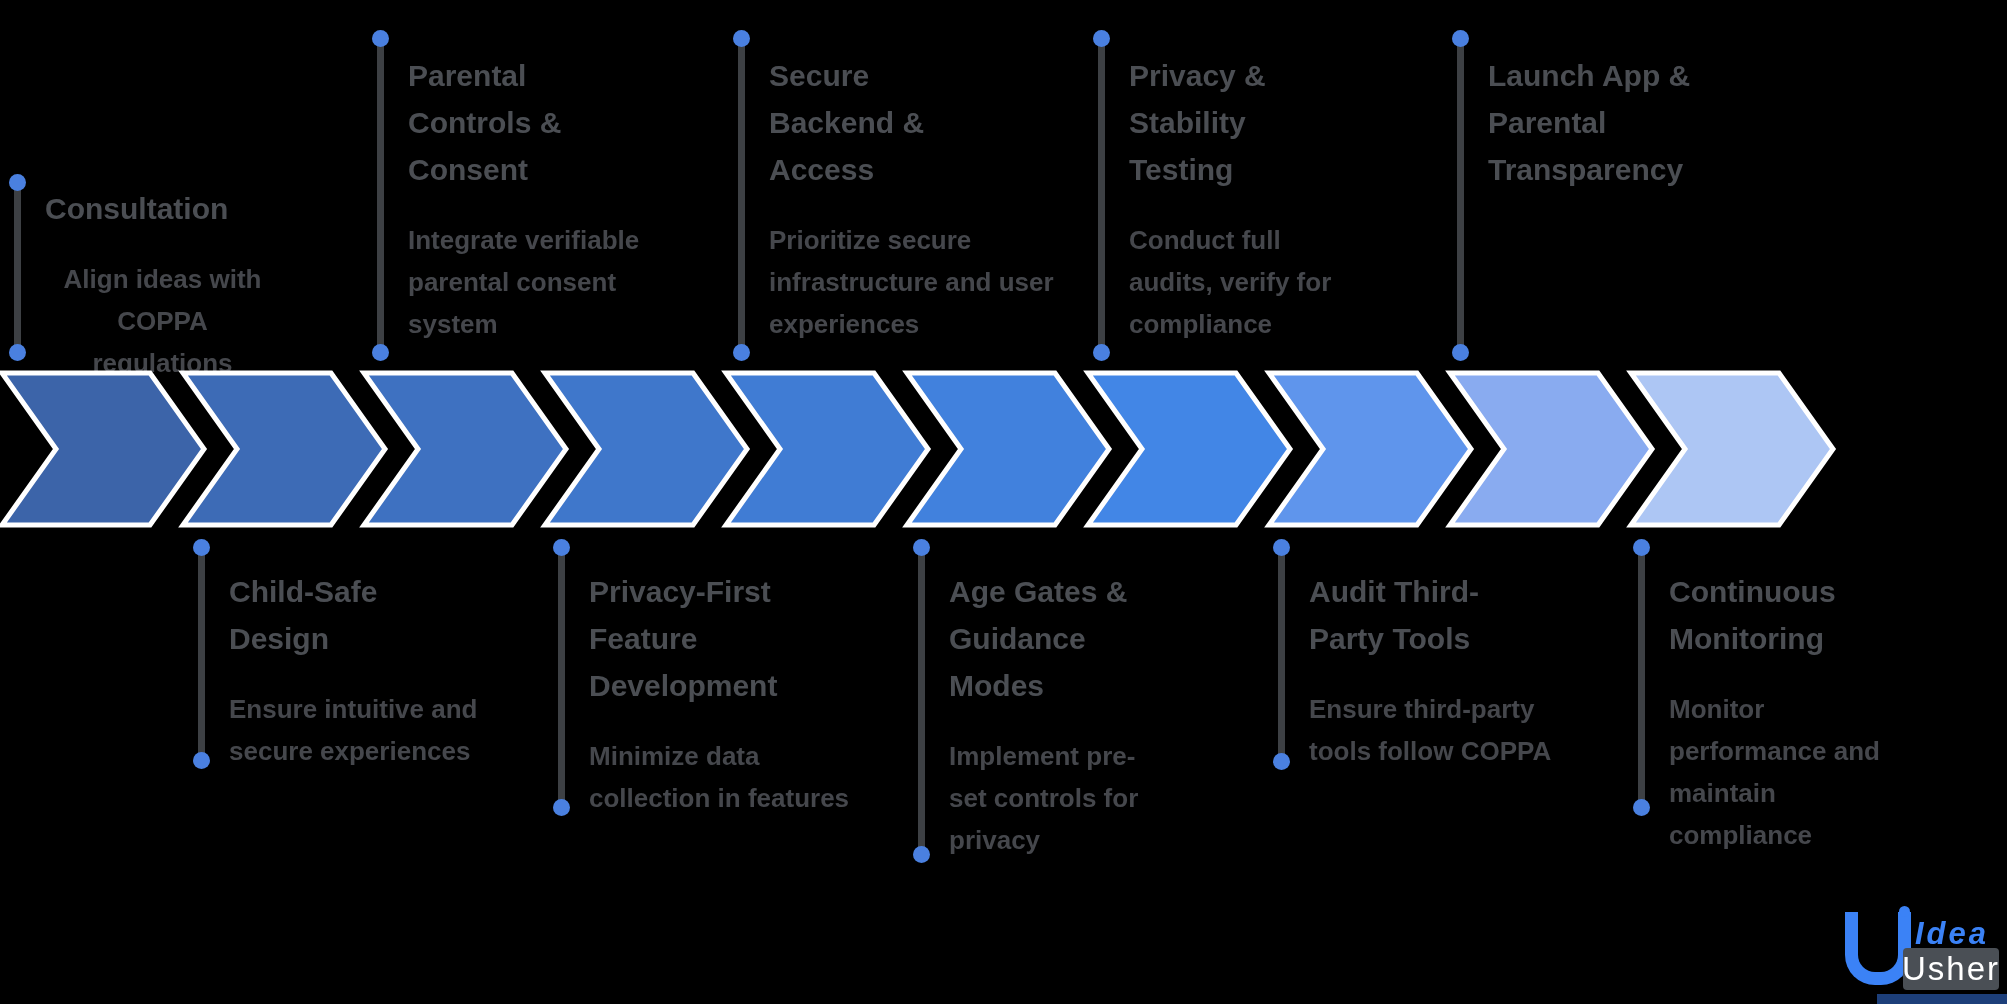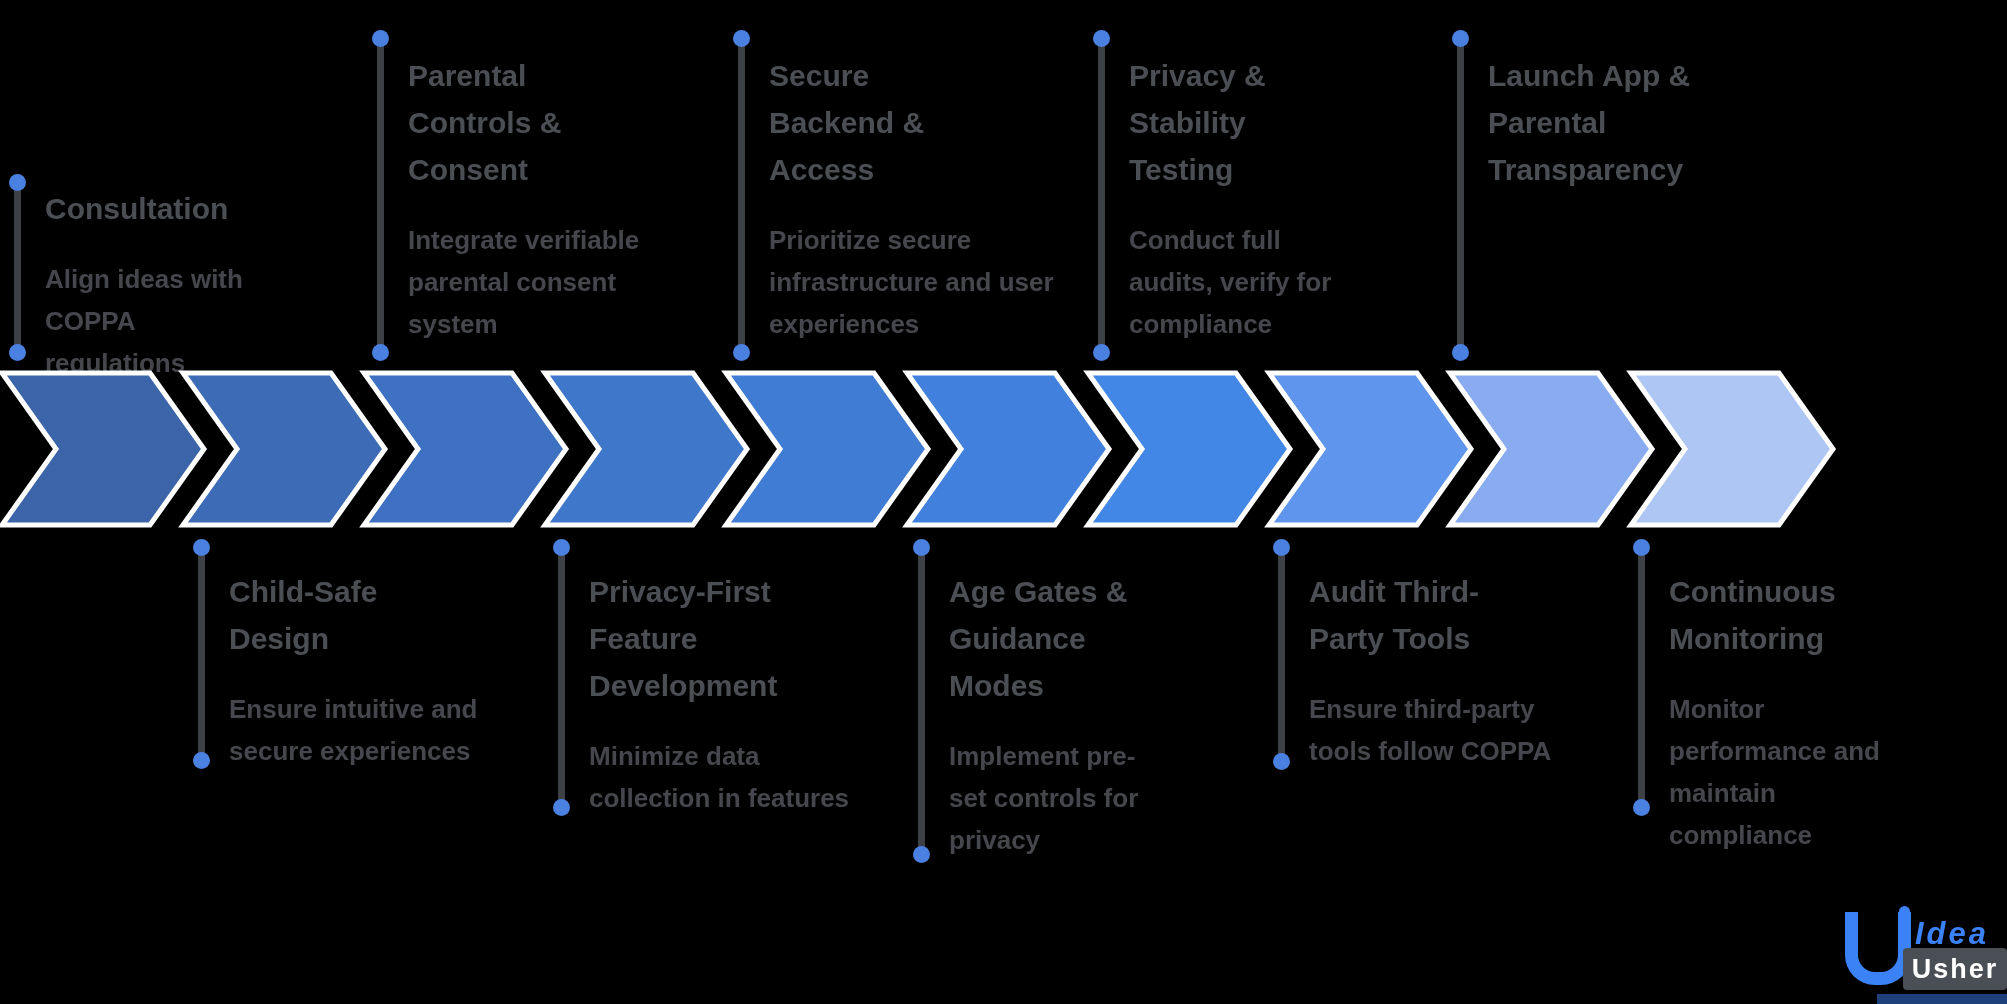--- a/index.html
+++ b/index.html
@@ -23,21 +23,21 @@
   .stage.top .vline{top:8px;height:314px;}
   .stage.top .dot-a{top:0;}
   .stage.top .dot-b{top:314px;}
   .stage.top .content{top:22px;}
   #t1{left:14px;} #t2{left:377px;padding-left:36px;} #t3{left:738px;} #t4{left:1098px;} #t5{left:1457px;}
   
   #t1 .vline{top:152px;height:170px;}
   #t1 .dot-a{top:144px;}
   #t1 .dot-b{top:314px;}
   #t1 .content{top:155px;}
-  #t1 .body{max-width:235px;}
+  #t1 .body{max-width:235px;text-align:center;}
   #t2 .body{max-width:255px;}
   #t3 .body{max-width:300px;}
   #t4 .body{max-width:220px;}
   #t5 .body{max-width:210px;}
 
   
   .stage.bottom{top:540px;height:340px;}
   .stage.bottom .vline{top:7px;}
   .stage.bottom .dot-a{top:-1px;}
   .stage.bottom .content{top:28px;}
@@ -56,22 +56,22 @@
   
   #chevrons{position:absolute;left:0;top:370px;width:2007px;height:160px;}
 
   
   .logo{position:absolute;left:1843px;top:906px;width:164px;height:98px;}
   .logo-u{position:absolute;left:2px;top:6px;width:40px;height:60px;
     border:13px solid var(--logo-blue,#3b82f6);border-top:none;border-radius:0 0 30px 30px;}
   .logo-u-dot{position:absolute;left:56px;top:0;width:11px;height:11px;border-radius:50%;background:var(--logo-blue,#3b82f6);}
   .logo-idea{position:absolute;left:72px;top:10px;color:var(--logo-blue,#3b82f6);
     font-weight:700;font-size:31px;letter-spacing:3px;font-style:italic;}
-  .logo-usher{position:absolute;left:60px;top:42px;width:104px;height:42px;
-    background:var(--logo-box,#4a4f55);color:#ffffff;font-weight:700;font-size:27px;
+  .logo-usher{position:absolute;left:60px;top:42px;width:96px;height:42px;
+    background:var(--logo-box,#4a4f55);color:#ffffff;font-weight:400;font-size:33px;
     letter-spacing:2px;display:flex;align-items:center;justify-content:center;border-radius:4px;}
   .logo-bar{position:absolute;left:34px;top:88px;width:130px;height:11px;background:var(--logo-bar,#1d3f7a);}
 </style>
 </head>
 <body>
 
 <div class="canvas">
 
   <div class="stage top" id="t1">
     <div class="vline"></div>

